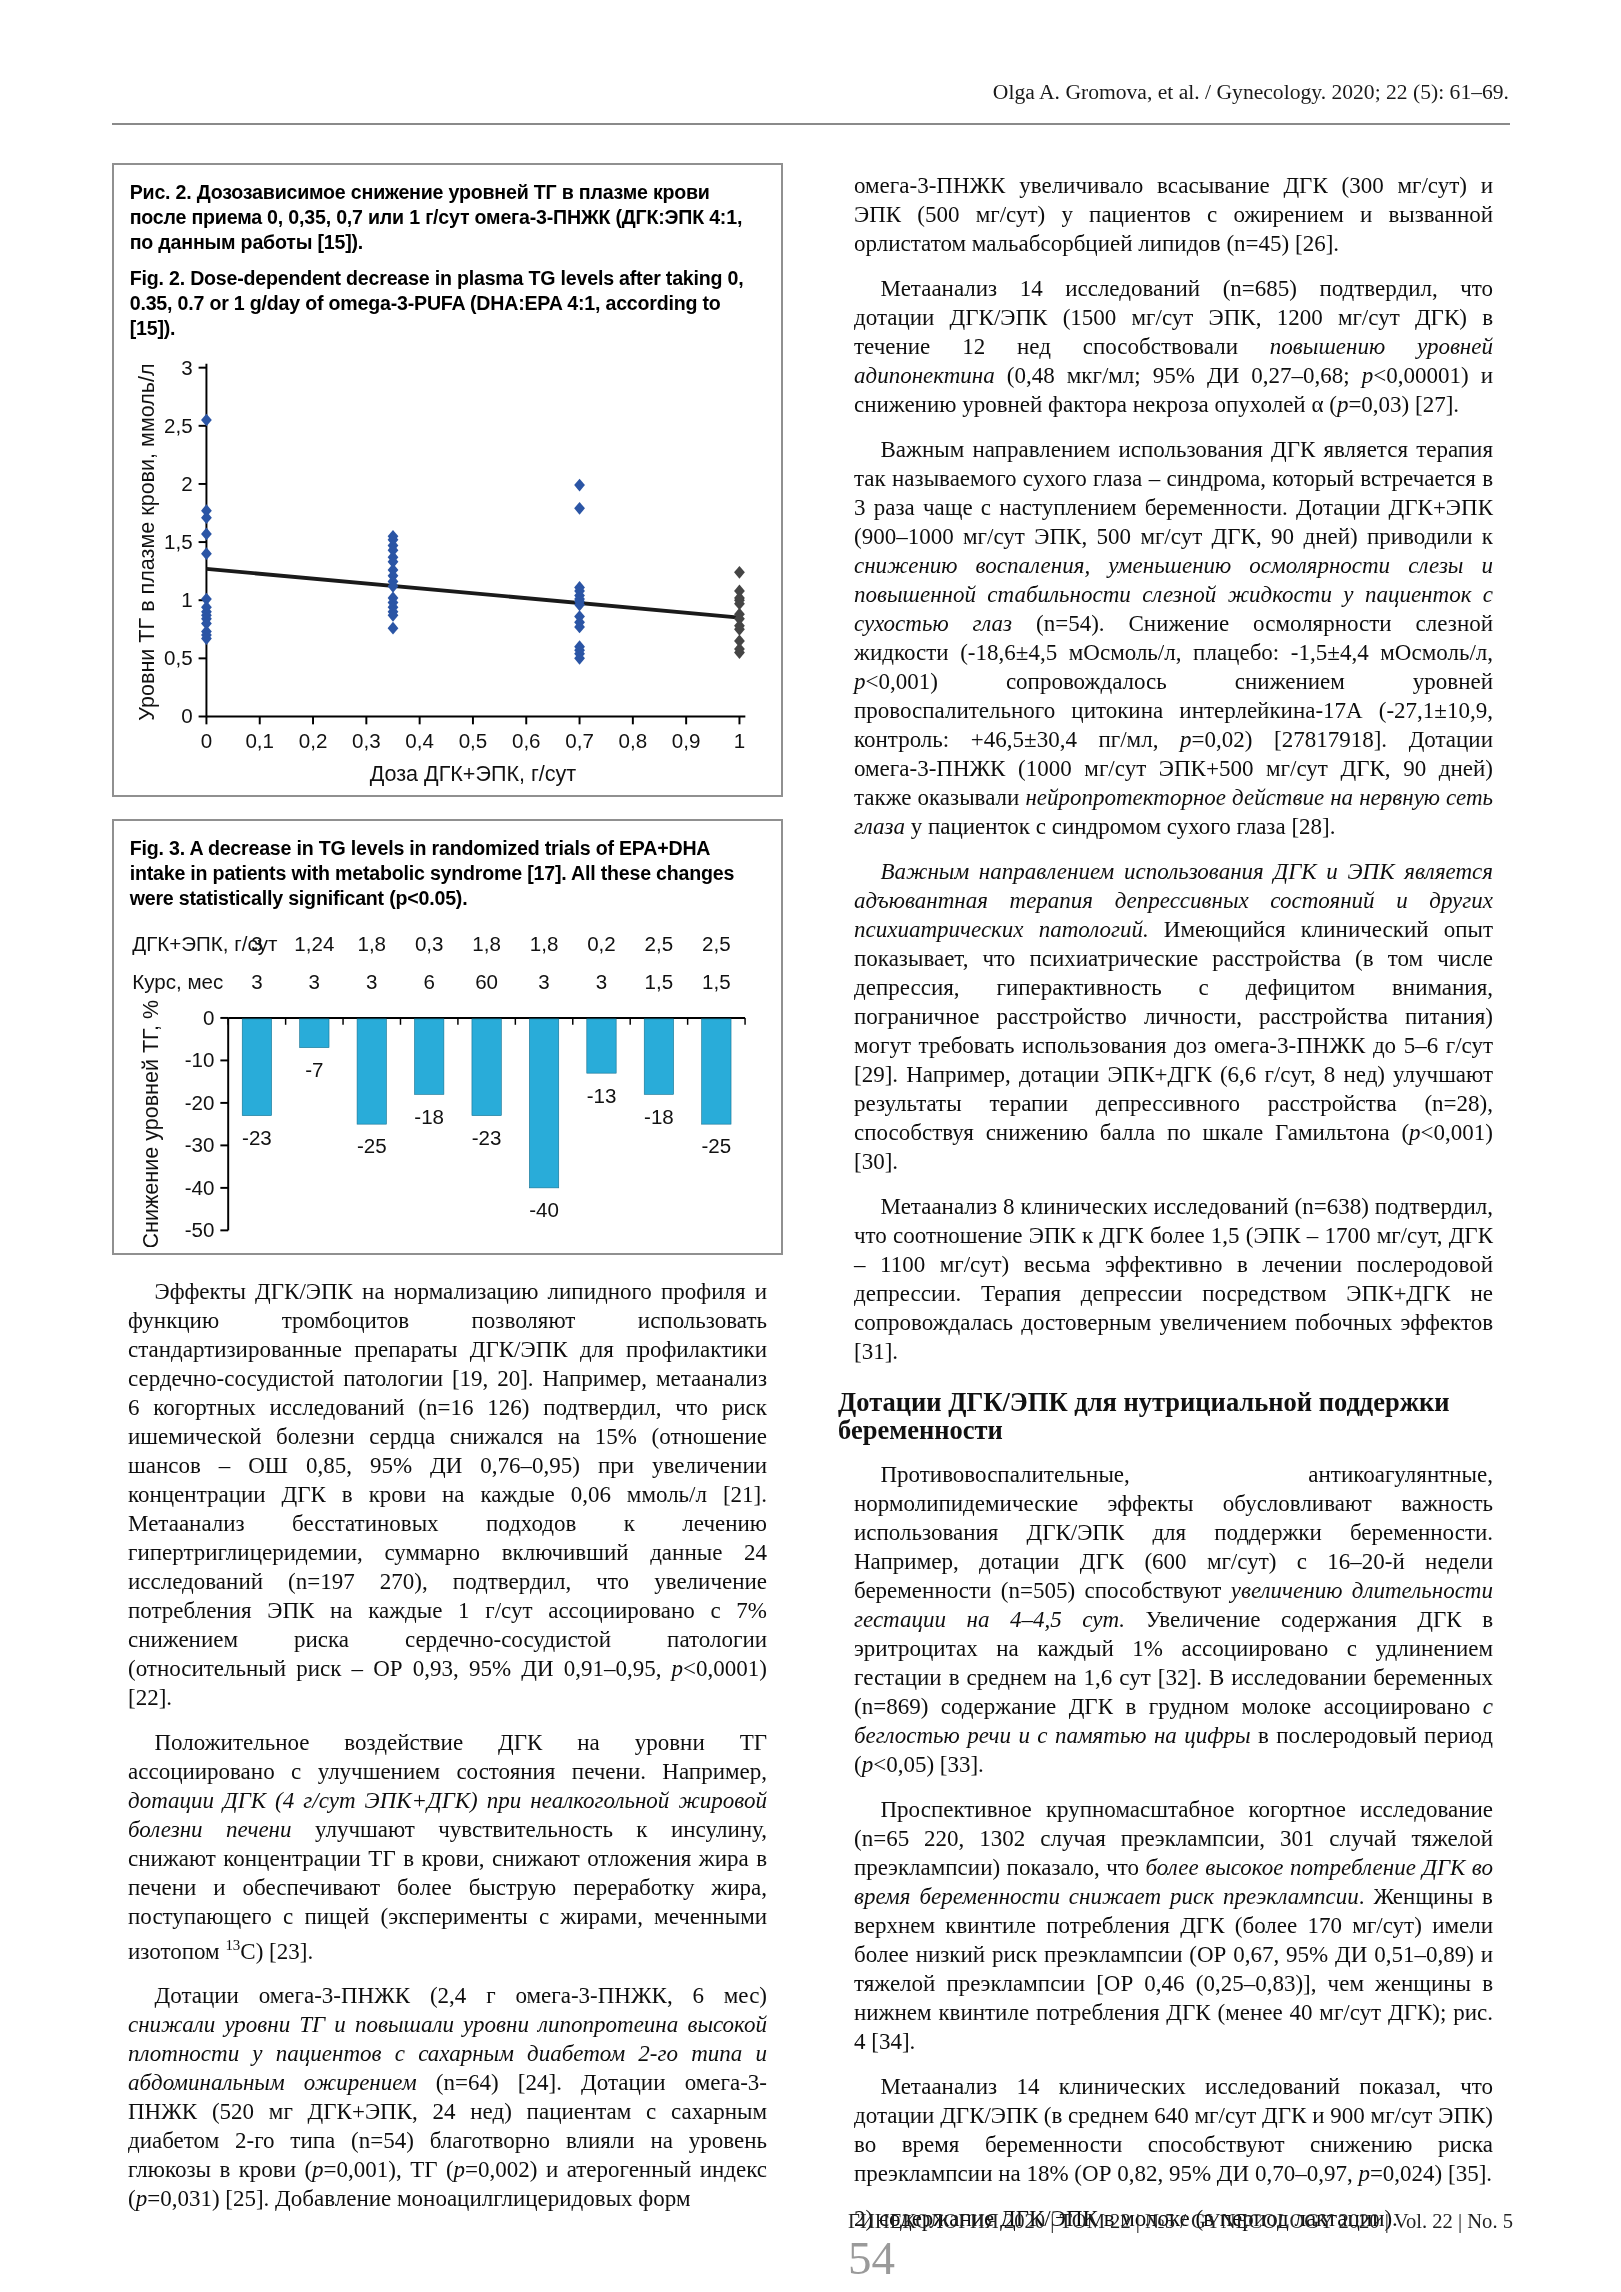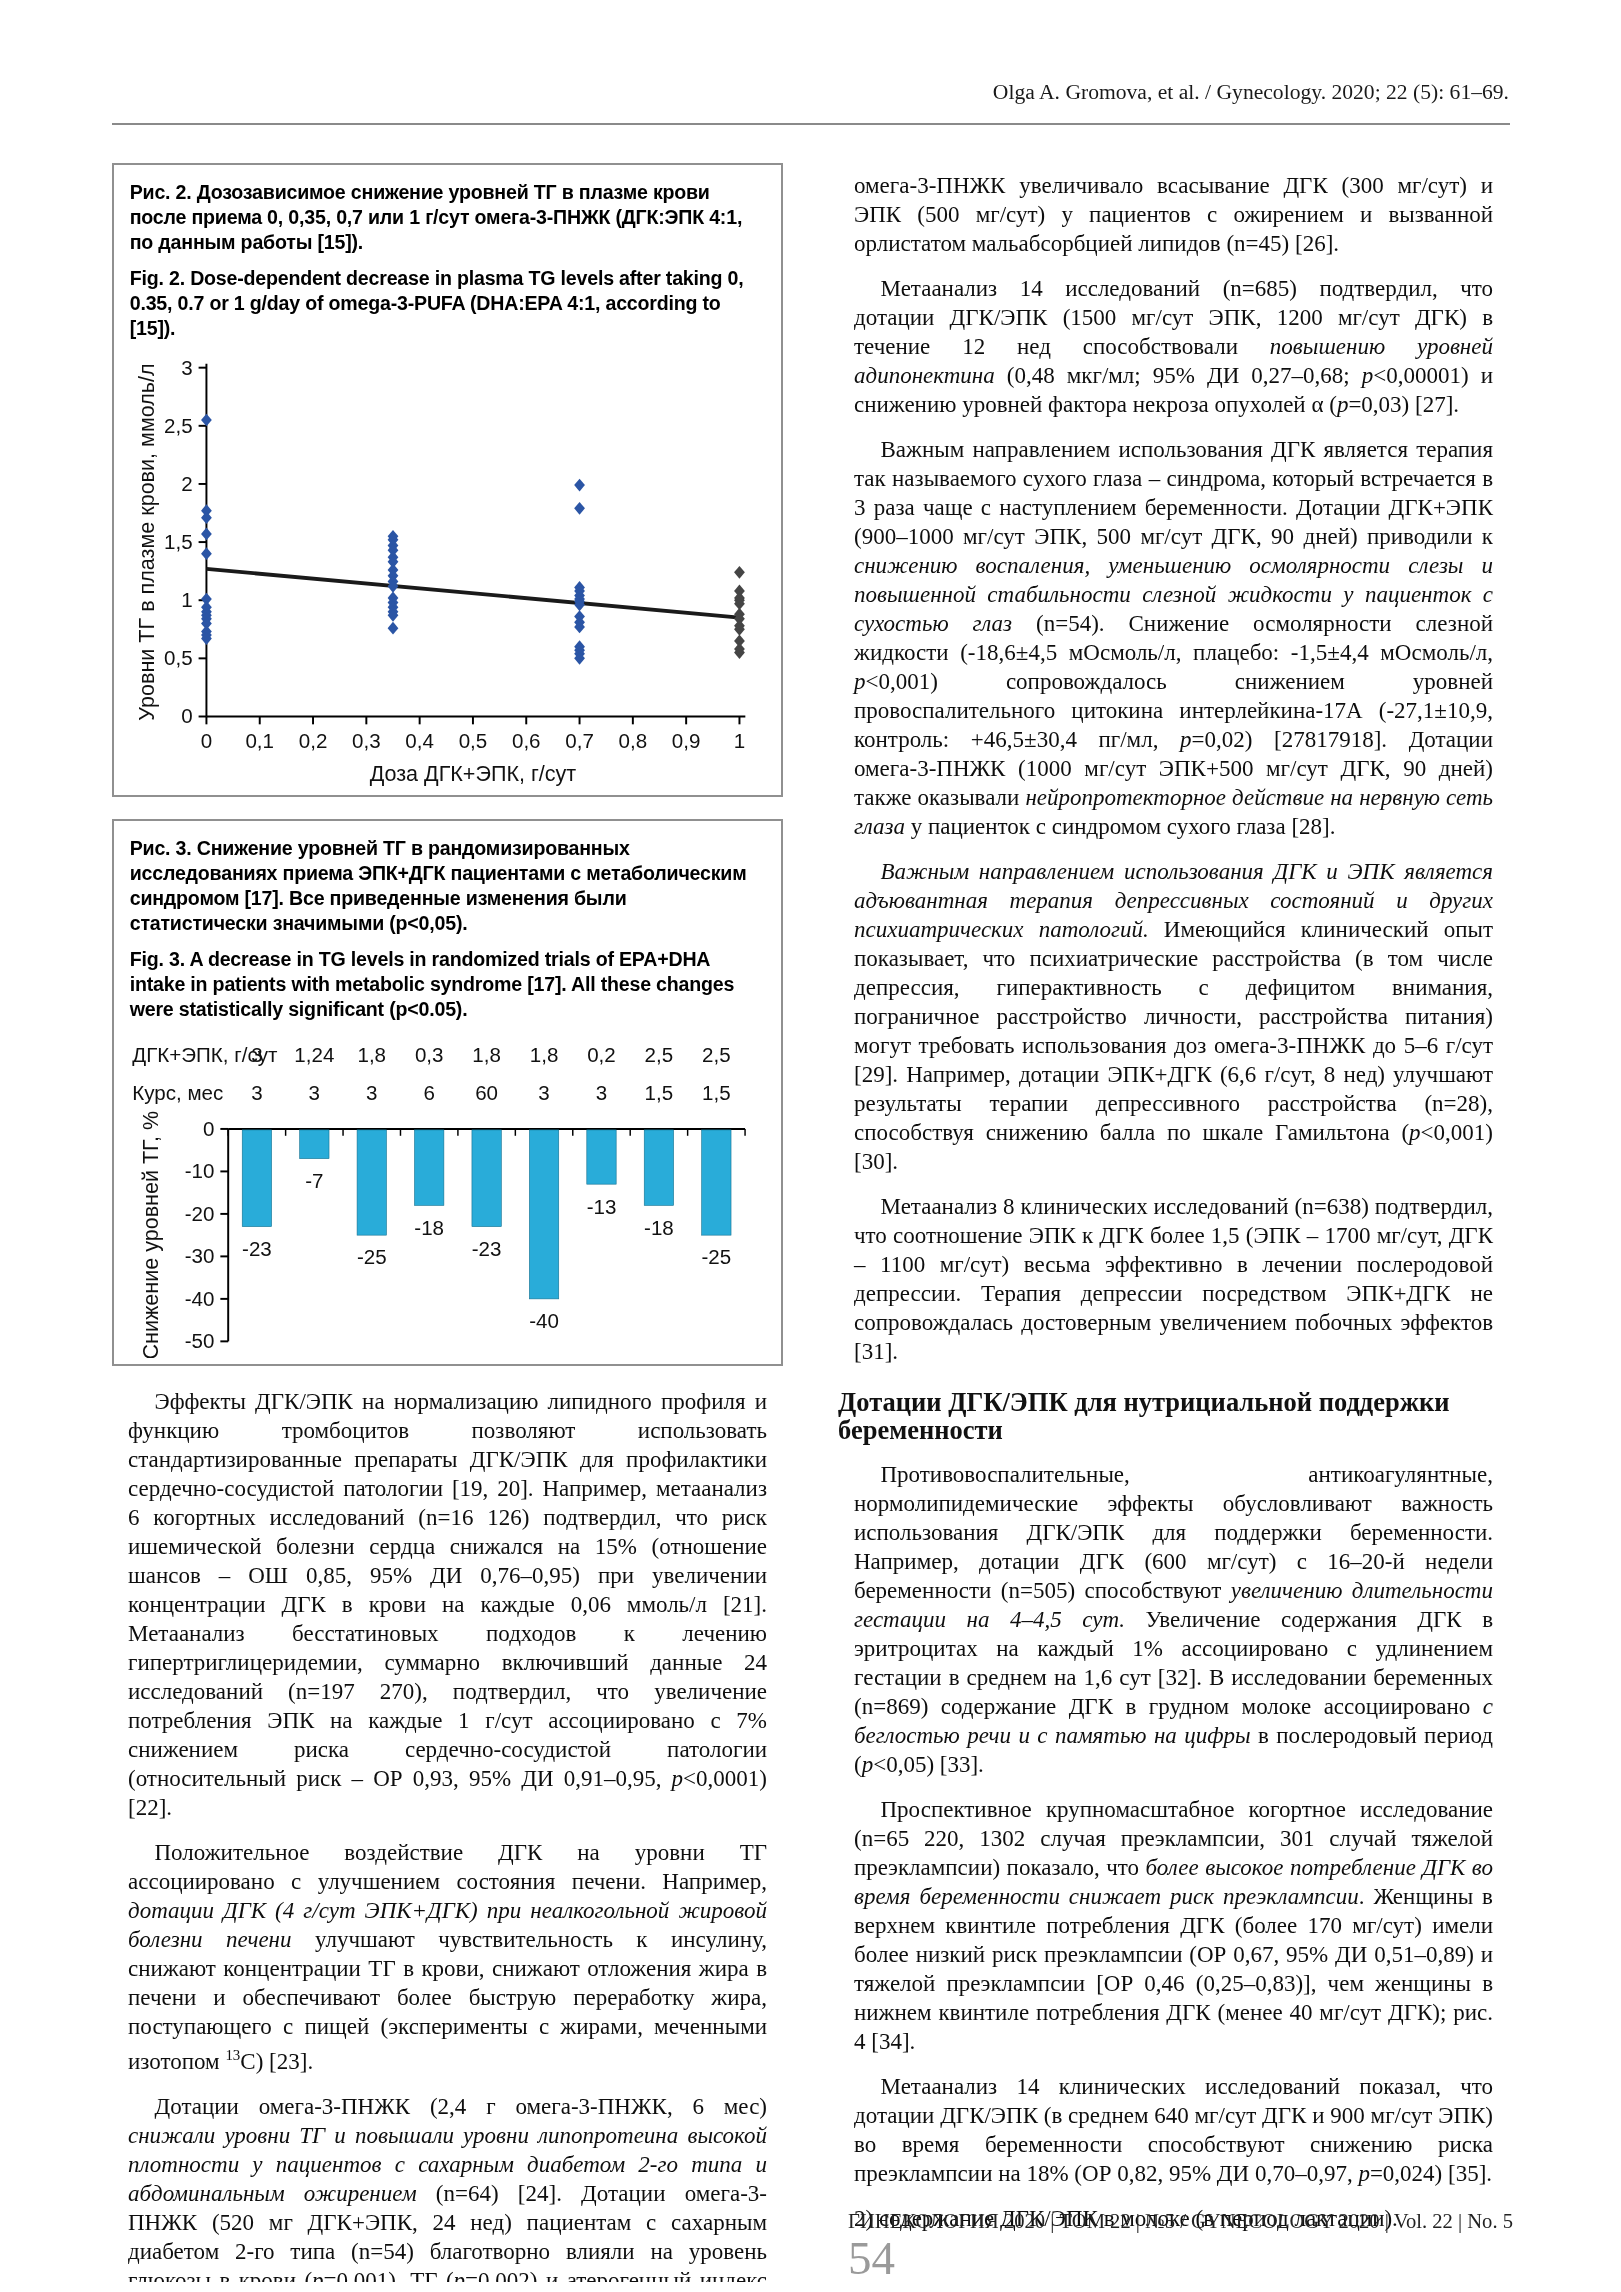--- a/index.html
+++ b/index.html
@@ -138,21 +138,20 @@
             <path d="M 622 276.5 L 627.5 283 L 622 289.5 L 616.5 283 Z" fill="#454545"></path>
             <path d="M 622 288.3666666666667 L 627.5 294.8666666666667 L 622 301.3666666666667 L 616.5 294.8666666666667 Z" fill="#454545"></path>
             <path d="M 622 296.67333333333335 L 627.5 303.17333333333335 L 622 309.67333333333335 L 616.5 303.17333333333335 Z" fill="#454545"></path>
             <path d="M 622 300.23333333333335 L 627.5 306.73333333333335 L 622 313.23333333333335 L 616.5 306.73333333333335 Z" fill="#454545"></path>
             <text x="350" y="438" text-anchor="middle" font-size="22">Доза ДГК+ЭПК, г/сут</text>
             <text x="0" y="0" text-anchor="middle" font-size="22" transform="translate(24,194) rotate(-90)">Уровни ТГ в плазме крови, ммоль/л</text>
           </svg>
       </div>
 
       <div class="figbox">
-        <div class="figcap">Рис. 3. Снижение уровней ТГ в рандомизированных исследованиях приема ЭПК+ДГК пациентами с метаболическим синдромом [17]. Все приведенные изменения были статистически значимыми (p&lt;0,05).</div>
         <div class="figcap">Fig. 3. A decrease in TG levels in randomized trials of EPA+DHA intake in patients with metabolic syndrome [17]. All these changes were statistically significant (p&lt;0.05).</div>
         <svg id="fig3svg" class="figsvg" width="632" height="325" viewBox="0 0 645 332">
             <text x="2" y="30" font-size="21">ДГК+ЭПК, г/сут</text>
             <text x="2" y="68" font-size="21">Курс, мес</text>
             <text x="129.33333333333334" y="30" text-anchor="middle" font-size="21">3</text>
             <text x="188" y="30" text-anchor="middle" font-size="21">1,24</text>
             <text x="246.66666666666666" y="30" text-anchor="middle" font-size="21">1,8</text>
             <text x="305.3333333333333" y="30" text-anchor="middle" font-size="21">0,3</text>
             <text x="364" y="30" text-anchor="middle" font-size="21">1,8</text>
             <text x="422.66666666666663" y="30" text-anchor="middle" font-size="21">1,8</text>

